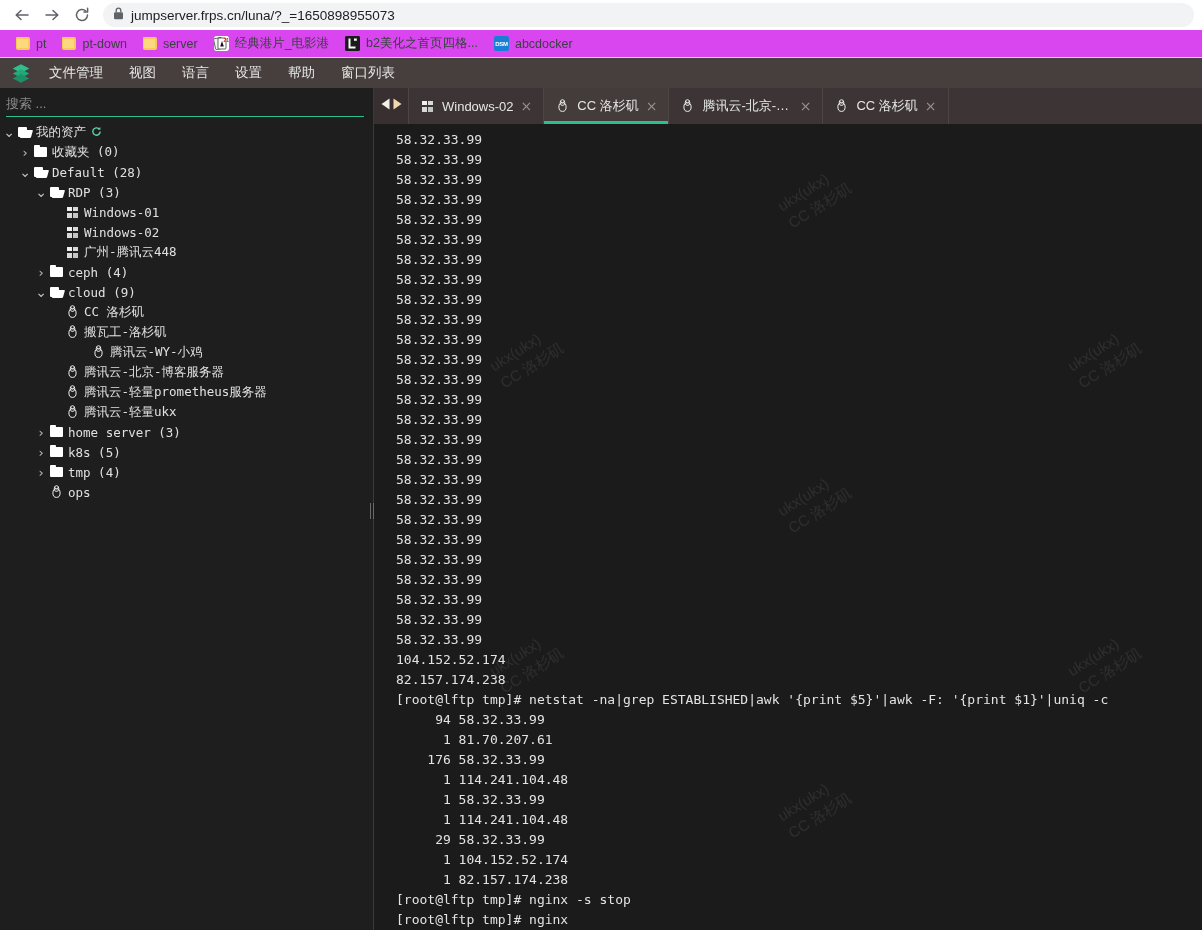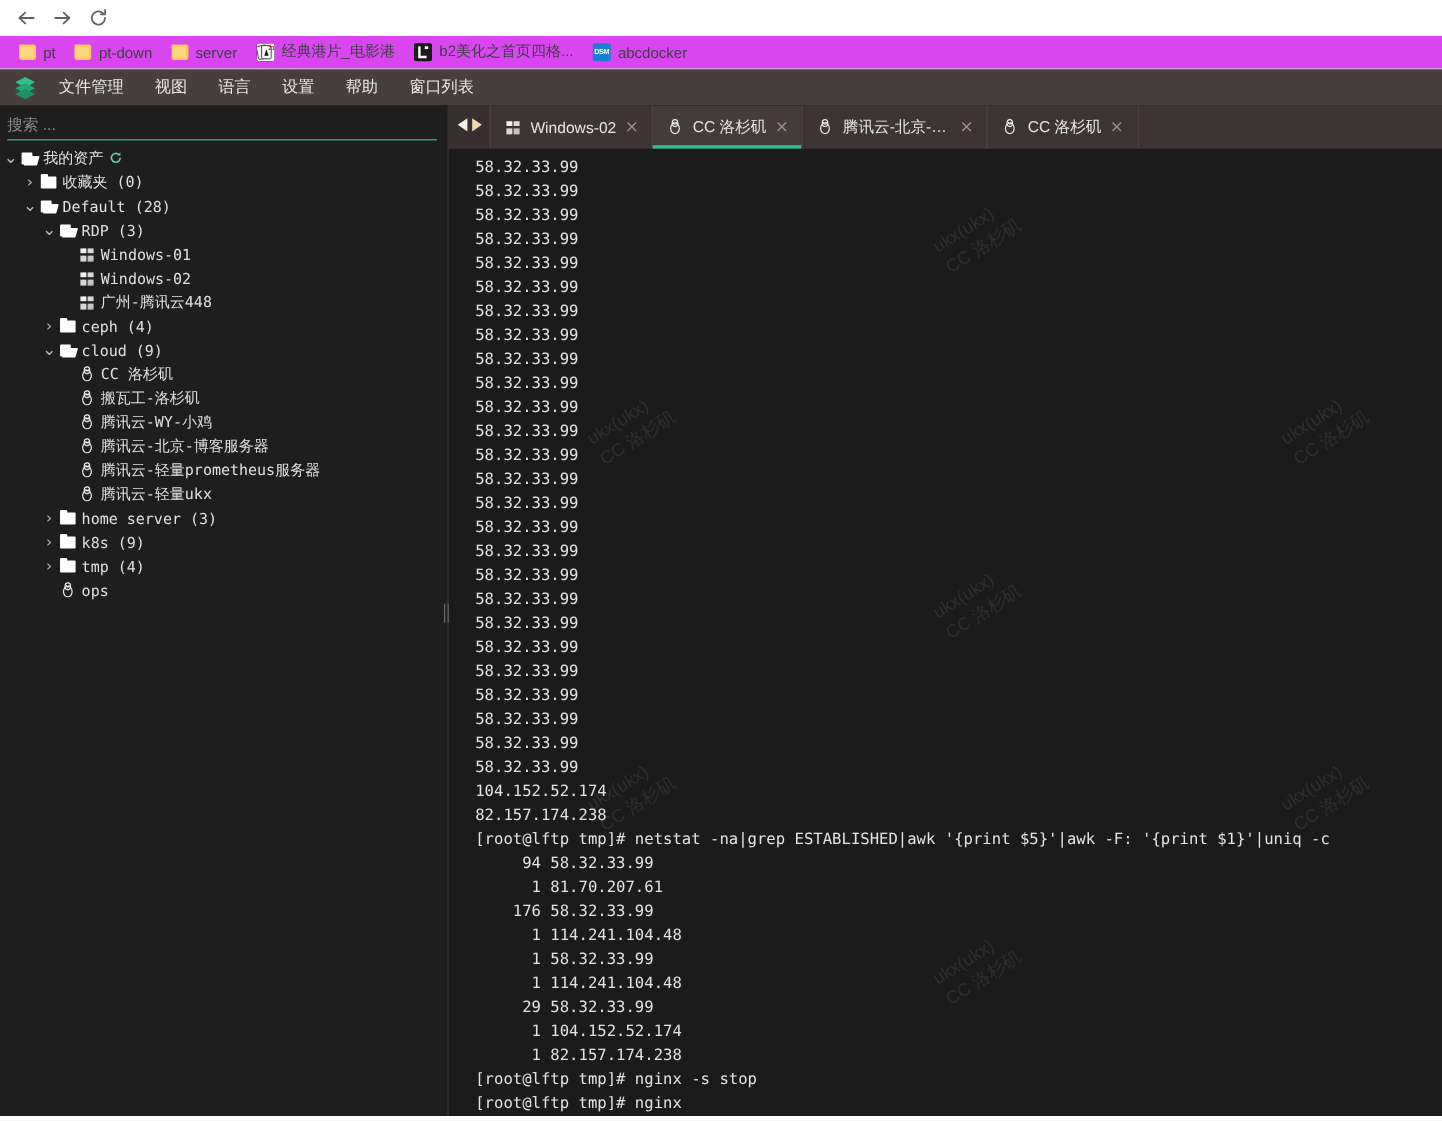--- a/index.html
+++ b/index.html
@@ -384,20 +384,29 @@
     <div class="nav-btn">
       <svg width="20" height="20" viewBox="0 0 20 20">
           <path d="M4 10h11M11 5.5 15.8 10 11 14.5" fill="none" stroke="#5f6368" stroke-width="1.5" stroke-linecap="round" stroke-linejoin="round"></path>
         </svg>
     </div>
     <div class="nav-btn">
       <svg width="20" height="20" viewBox="0 0 20 20">
           <path d="M15.5 10a5.5 5.5 0 1 1-1.7-3.97" fill="none" stroke="#5f6368" stroke-width="1.5" stroke-linecap="round"></path>
           <path d="M15.6 3.3v3.6h-3.6" fill="none" stroke="#5f6368" stroke-width="1.5" stroke-linecap="round" stroke-linejoin="round"></path>
         </svg>
+    </div>
+    <div class="omnibox">
+      <span>
+        <svg width="11" height="13" viewBox="0 0 11 13">
+            <rect x="1" y="5.2" width="9" height="7" rx="1.3" fill="#5f6368"></rect>
+            <path d="M3.2 5.2V3.4a2.3 2.3 0 0 1 4.6 0v1.8" fill="none" stroke="#5f6368" stroke-width="1.3"></path>
+          </svg>
+      </span>
+      <span class="omnibox-url">jumpserver.frps.cn/luna/?_=1650898955073</span>
     </div>
   </div>
 
   <div class="bookmarks-row">
     <div class="bookmark">
       <span class="bm-folder"></span>
       <span class="bookmark-label">pt</span>
     </div>
     <div class="bookmark">
       <span class="bm-folder"></span>
@@ -562,21 +571,21 @@
               <span class="tux"><svg width="11" height="13" viewBox="0 0 11 13">
                   <ellipse cx="5.5" cy="8" rx="3.6" ry="4.4" fill="none" stroke="#ececec" stroke-width="1"></ellipse>
                   <ellipse cx="5.5" cy="3.6" rx="2.3" ry="2.9" fill="none" stroke="#ececec" stroke-width="1"></ellipse>
                   <circle cx="4.5" cy="3.2" r="0.65" fill="#ececec"></circle>
                   <circle cx="6.5" cy="3.2" r="0.65" fill="#ececec"></circle>
                   <path d="M4.7 4.6h1.6l-0.8 1z" fill="#ececec"></path>
                 </svg></span>
             </span>
             <span class="node-label">搬瓦工-洛杉矶</span>
           </div>
-          <div class="tree-node" style="padding-left: 50px;">
+          <div class="tree-node" style="padding-left: 76px;">
             <span class="caret spacer">&nbsp;</span>
             <span class="node-icon">
               <span class="tux"><svg width="11" height="13" viewBox="0 0 11 13">
                   <ellipse cx="5.5" cy="8" rx="3.6" ry="4.4" fill="none" stroke="#ececec" stroke-width="1"></ellipse>
                   <ellipse cx="5.5" cy="3.6" rx="2.3" ry="2.9" fill="none" stroke="#ececec" stroke-width="1"></ellipse>
                   <circle cx="4.5" cy="3.2" r="0.65" fill="#ececec"></circle>
                   <circle cx="6.5" cy="3.2" r="0.65" fill="#ececec"></circle>
                   <path d="M4.7 4.6h1.6l-0.8 1z" fill="#ececec"></path>
                 </svg></span>
             </span>
@@ -626,21 +635,21 @@
             <span class="node-icon">
               <span class="fold-closed"></span>
             </span>
             <span class="node-label">home server (3)</span>
           </div>
           <div class="tree-node" style="padding-left: 34px;">
             <span class="caret" style="font-size: 13px;">›</span>
             <span class="node-icon">
               <span class="fold-closed"></span>
             </span>
-            <span class="node-label">k8s (9)</span>
+            <span class="node-label">k8s (5)</span>
           </div>
           <div class="tree-node" style="padding-left: 34px;">
             <span class="caret" style="font-size: 13px;">›</span>
             <span class="node-icon">
               <span class="fold-closed"></span>
             </span>
             <span class="node-label">tmp (4)</span>
           </div>
           <div class="tree-node" style="padding-left: 34px;">
             <span class="caret spacer">&nbsp;</span>

